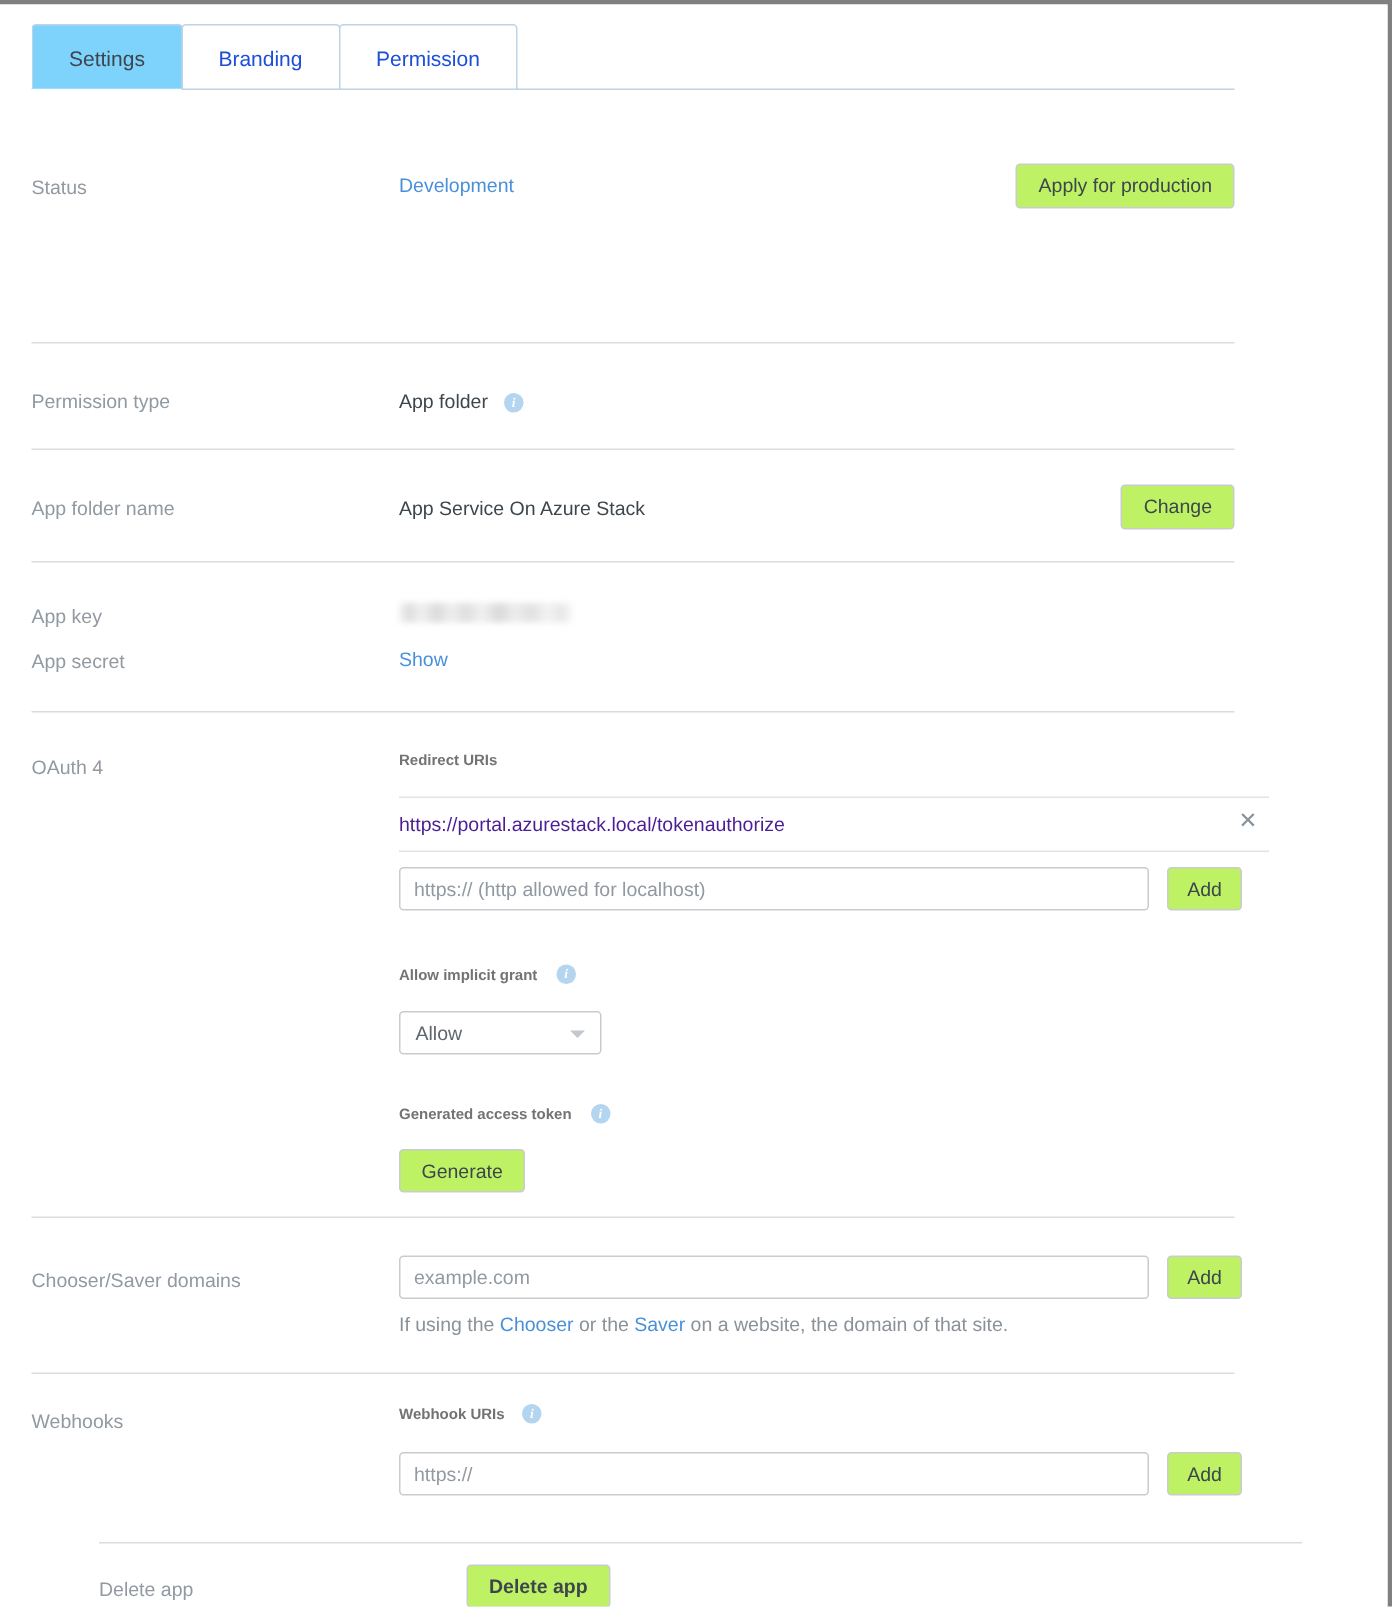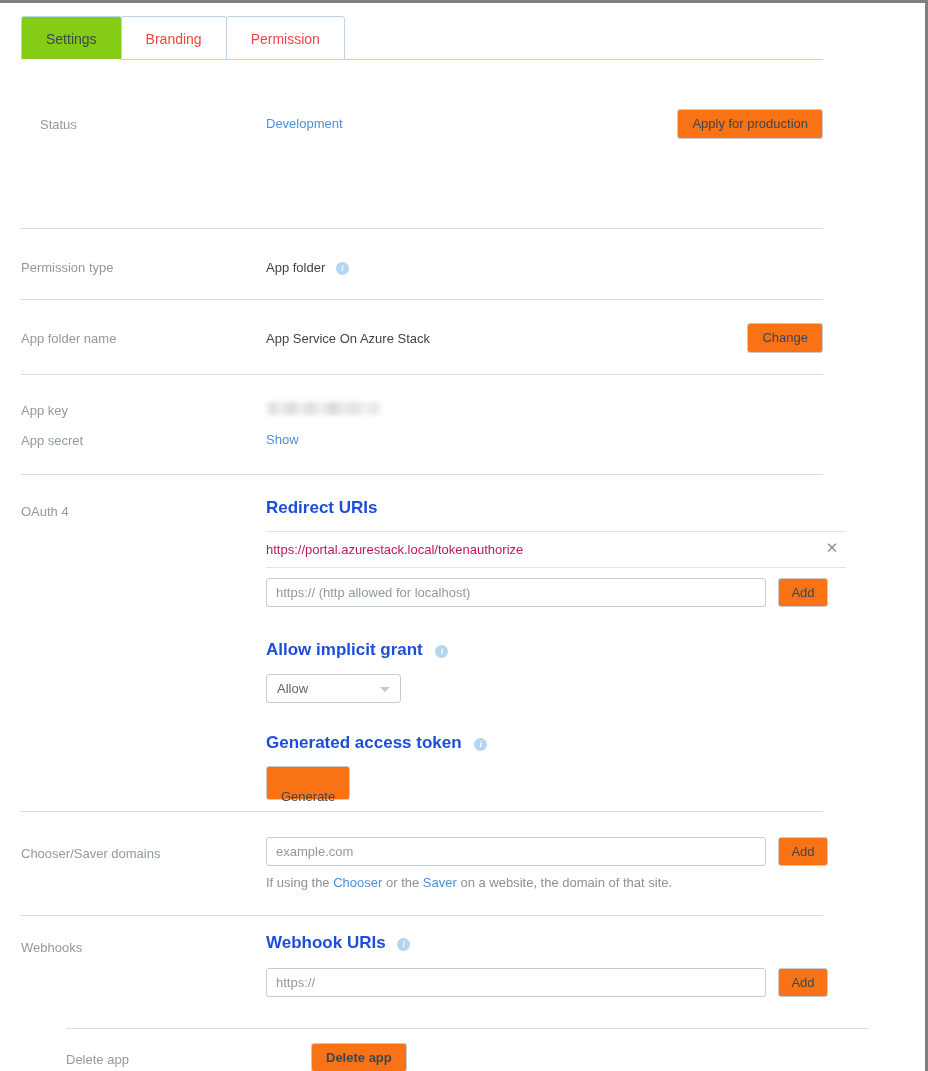--- a/index.html
+++ b/index.html
@@ -53,31 +53,31 @@
   .tab {
     height: 44px;
     line-height: 44px;
     padding: 0 24px;
     font-size: 14px;
     box-sizing: border-box;
     background: #ffffff;
     border: 1px solid #bcd4e6;
     border-bottom: 1px solid #bcd4e6;
     margin-bottom: -1px;
-    color: #ef4444;
+    color: #1d4ed8;
     text-align: center;
     cursor: pointer;
     white-space: nowrap;
     border-radius: 3px 3px 0 0;
   }
   .tab + .tab { margin-left: -1px; }
   .tab.active {
     color: #3d464d;
     border-bottom-color: #ffffff;
-    background: #84cc16;
+    background: #7dd3fc;
   }
 
   
   .row {
     position: absolute;
     left: 21px;
     width: 802px;
     box-sizing: border-box;
   }
   .row.divided { border-top: 1px solid #dcdcdc; }
@@ -107,21 +107,21 @@
     color: #4a90d9;
     font-size: 13px;
     text-decoration: none;
     cursor: pointer;
   }
 
   
   .btn {
     display: inline-block;
     box-sizing: border-box;
-    background: #f97316;
+    background: #bef264;
     border: 1px solid #c7ccd1;
     border-radius: 3px;
     color: #3d464d;
     font-size: 13px;
     font-family: "Liberation Sans", sans-serif;
     padding: 0 12px;
     height: 29px;
     line-height: 27px;
     cursor: pointer;
     white-space: nowrap;
@@ -156,23 +156,23 @@
     font-style: italic;
     font-weight: bold;
     line-height: 13px;
     text-align: center;
     vertical-align: 1px;
     font-family: "Liberation Serif", serif;
     cursor: pointer;
   }
 
   .sub-head {
-    font-size: 17px;
+    font-size: 10px;
     font-weight: bold;
-    color: #1d4ed8;
+    color: #737373;
     line-height: 17px;
   }
 
   
   .blurred-key {
     display: inline-block;
     width: 115px;
     height: 13px;
     background: linear-gradient(90deg,
       #f0f0f0 0%, #d8d8d8 6%, #eeeeee 13%, #d4d4d4 22%, #ececec 30%,
@@ -190,21 +190,21 @@
     width: 580px;
     height: 37px;
     border-top: 1px solid #e3e3e3;
     border-bottom: 1px solid #e3e3e3;
   }
   .uri-item .uri-text {
     position: absolute;
     left: 0;
     top: 10px;
     font-size: 13px;
-    color: #be185d;
+    color: #4c1d95;
   }
   .uri-item .uri-remove {
     position: absolute;
     right: 6px;
     top: 8px;
     width: 16px;
     height: 16px;
     color: #8a9199;
     font-size: 15px;
     line-height: 16px;
@@ -258,21 +258,21 @@
       </div>
       <div class="tab">
         <span>Branding</span>
       </div>
       <div class="tab">
         <span>Permission</span>
       </div>
     </div>
 
     <div class="row" style="top:106px; height:48px;">
-      <div class="row-label" style="top:7px;margin-left:19px;">Status</div>
+      <div class="row-label" style="top:7px;">Status</div>
       <div class="row-body">
         <a class="link" style="position:absolute; left:23px; top:7px;">Development</a>
         <button class="btn" style="position:absolute; right:0px; top:0px; height:30px; line-height:28px; padding:0 14px;">Apply for production</button>
       </div>
     </div>
 
 
     <div class="row divided" style="top:225px; height:71px;">
       <div class="row-label" style="top:30px;">Permission type</div>
       <div class="row-body">
@@ -324,21 +324,21 @@
         <div class="select-box" style="position:absolute; left:23px; top:199px;">
           <span class="sel-value">Allow</span>
           <span class="sel-arrow"></span>
         </div>
 
         <div style="position:absolute; left:23px; top:259px; white-space:nowrap;">
           <span class="sub-head">Generated access token</span>
           <span class="info-icon" style="margin-left:9px;">i</span>
         </div>
 
-        <button class="btn" style="position:absolute; left:23px; top:291px; padding:16px 14px;">Generate</button>
+        <button class="btn" style="position:absolute; left:23px; top:291px; padding:0 14px;">Generate</button>
       </div>
     </div>
 
     <div class="row divided" style="top:808px; height:104px;">
       <div class="row-label" style="top:33px;">Chooser/Saver domains</div>
       <div class="row-body">
         <input class="txt" style="position: absolute; left: 23px; top: 25px; width: 500px;" placeholder="example.com">
         <button class="btn" style="position:absolute; left:535px; top:25px; width:50px; text-align:center; padding:0;">Add</button>
         <div class="help-text" style="position:absolute; left:23px; top:62px; white-space:nowrap;">
           <span>If using the </span><a class="link">Chooser</a><span> or the </span><a class="link">Saver</a><span> on a website, the domain of that site.</span>

